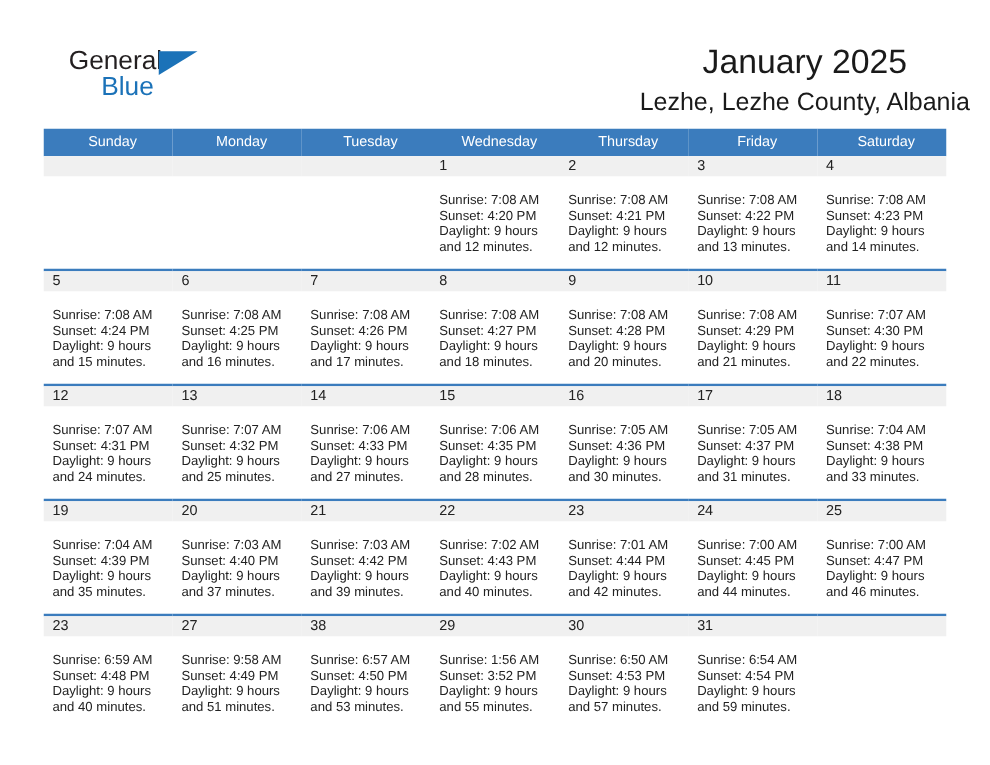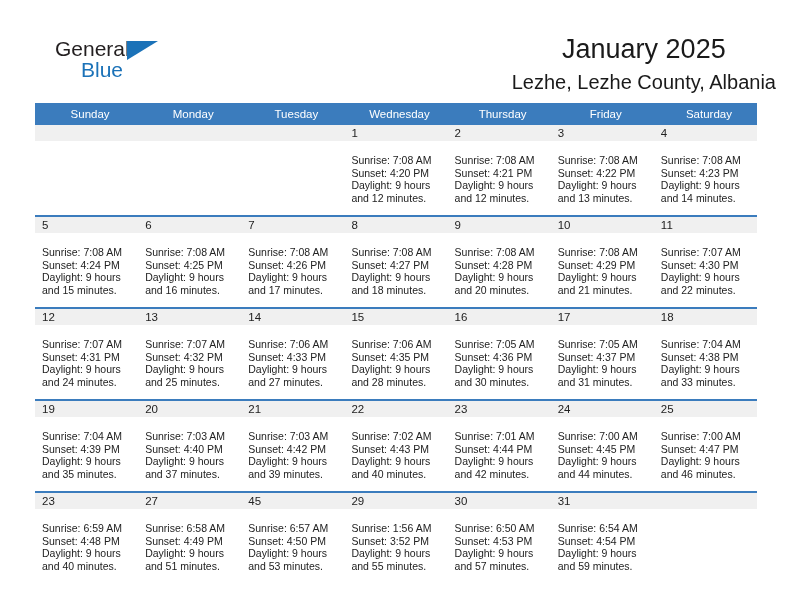--- a/index.html
+++ b/index.html
@@ -490,30 +490,30 @@
                 <div>Sunset: 4:48 PM</div>
                 <div>Daylight: 9 hours</div>
                 <div>and 40 minutes.</div>
               </div>
             </div>
           </td>
           <td>
             <div class="cell">
               <div class="cell-daynum">27</div>
               <div class="cell-info">
-                <div>Sunrise: 6:58 AM</div>
+                <div>Sunrise: 9:58 AM</div>
                 <div>Sunset: 4:49 PM</div>
                 <div>Daylight: 9 hours</div>
                 <div>and 51 minutes.</div>
               </div>
             </div>
           </td>
           <td>
             <div class="cell">
-              <div class="cell-daynum">45</div>
+              <div class="cell-daynum">38</div>
               <div class="cell-info">
                 <div>Sunrise: 6:57 AM</div>
                 <div>Sunset: 4:50 PM</div>
                 <div>Daylight: 9 hours</div>
                 <div>and 53 minutes.</div>
               </div>
             </div>
           </td>
           <td>
             <div class="cell">

